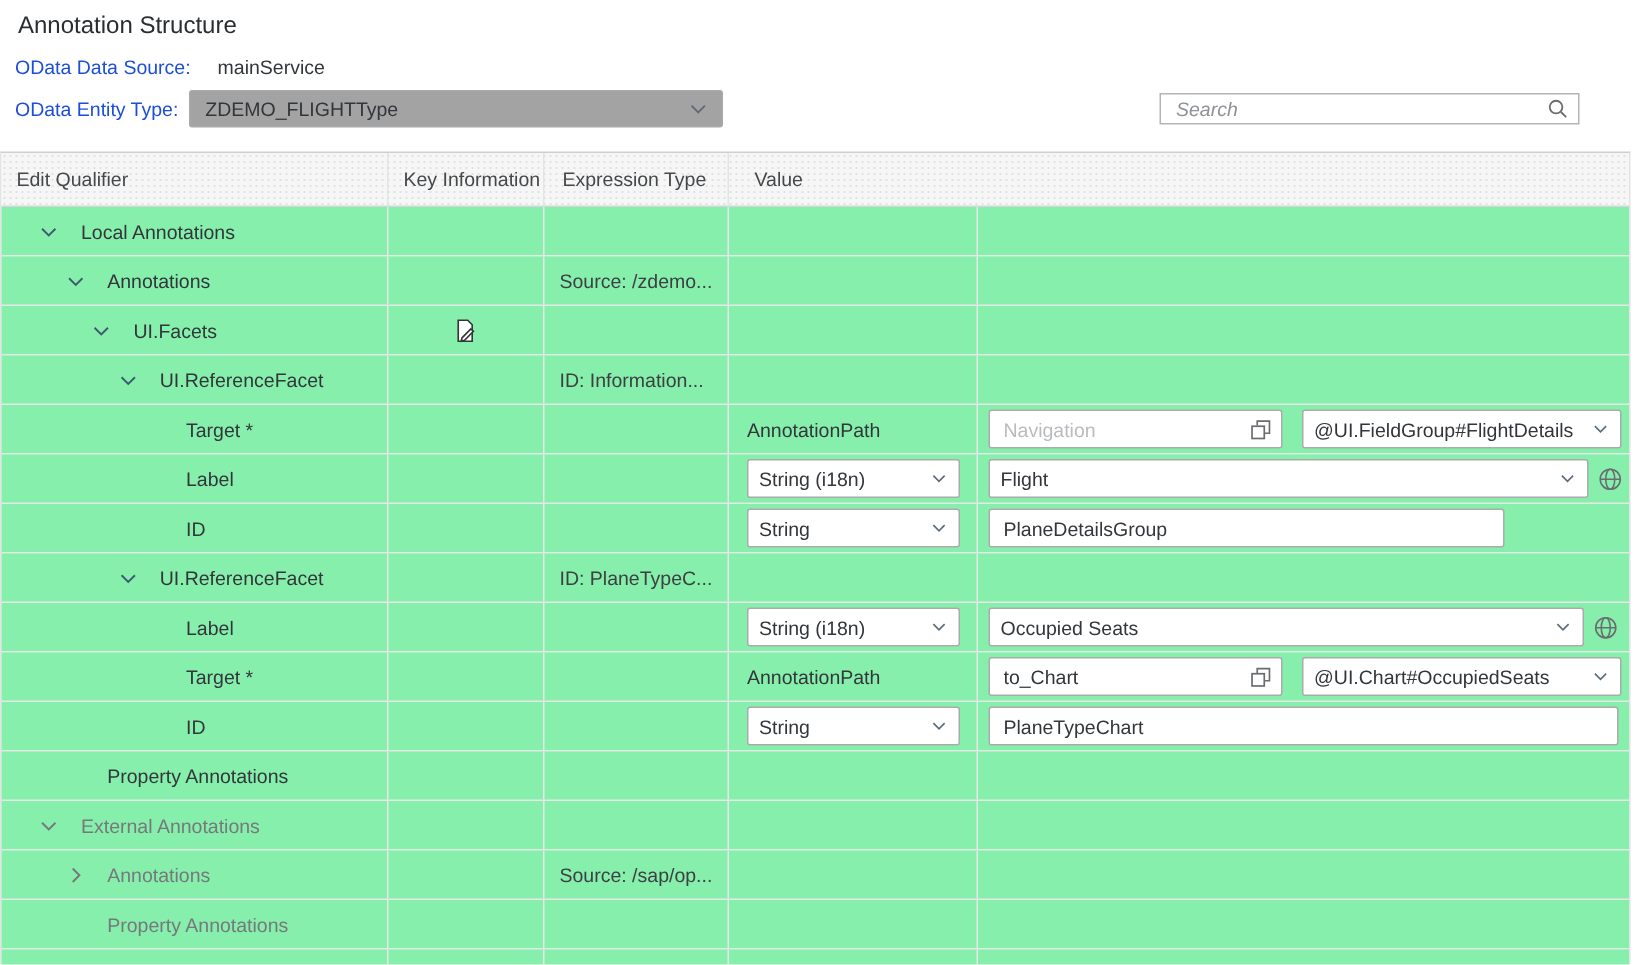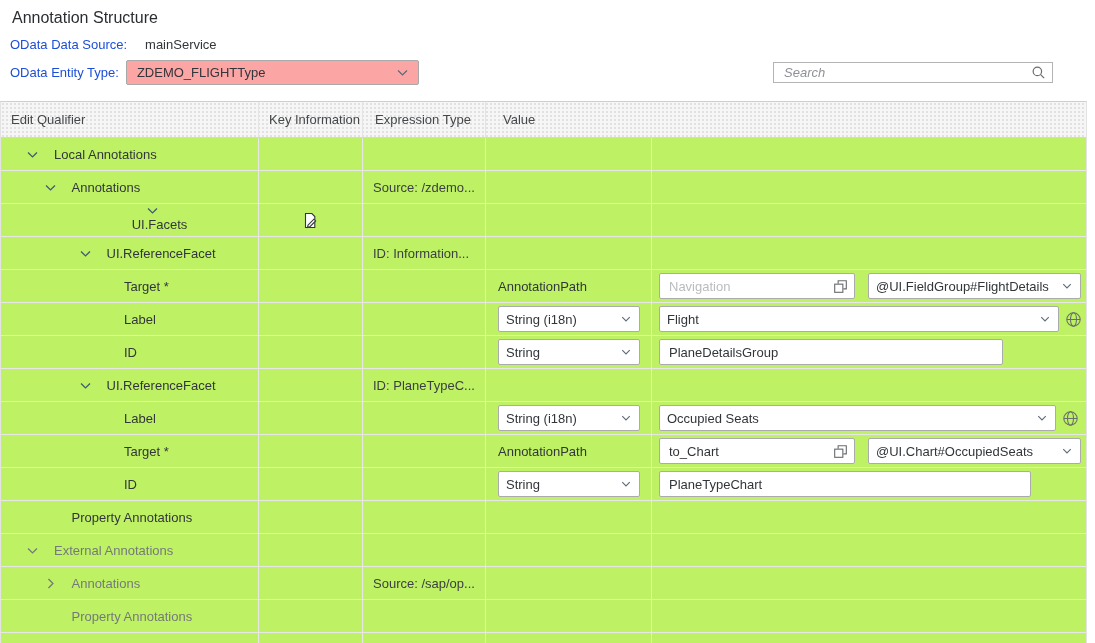--- a/index.html
+++ b/index.html
@@ -7,22 +7,22 @@
   body {
     width:1095px; height:643px; overflow:hidden; background:#fff;
     font-family:"Liberation Sans", sans-serif; color:#32363a;
   }
   .page-title { padding:8px 0 0 12px; font-size:16px; line-height:20px; color:#2b2e31; }
   .meta-row { margin:9px 0 0 10px; font-size:13px; line-height:16px; display:flex; align-items:center; }
   .meta-label { color:#1d4ed8; }
   .meta-value { margin-left:18px; color:#32363a; }
   .entity-row { margin-top:7px; height:25px; position:relative; }
   .select-box {
-    margin-left:7px; width:293px; height:25px; border:1px solid #a9a9a9; border-radius:2px;
-    background:#fca5a5; display:flex; align-items:center; justify-content:space-between;
+    margin-left:7px; width:356px; height:25px; border:1px solid #a9a9a9; border-radius:2px;
+    background:#a3a3a3; display:flex; align-items:center; justify-content:space-between;
     padding:0 9px 0 10px; font-size:13px; cursor:pointer;
   }
   .search-wrap {
     position:absolute; left:763px; top:2px; width:280px; height:21px;
     border:1px solid #b4b4b4; background:#fff; display:flex; align-items:center; padding:0 4px 0 8px;
   }
   .search-wrap input {
     flex:1; min-width:0; border:none; outline:none; background:transparent;
     font:13px "Liberation Sans", sans-serif; color:#32363a;
   }
@@ -37,21 +37,21 @@
     background-image:radial-gradient(circle, #e1e1e1 0.8px, transparent 0.9px);
     background-size:4px 4px; }
   .th { display:flex; align-items:center; font-size:13px; color:#45484b; border-right:1px solid #e4e4e4; }
   .th:last-child { border-right:none; }
   .th.h-node { padding-left:24px; }
   .th.h-eq { padding-left:10px; }
   .th.h-ki { padding-left:10px; }
   .th.h-et { padding-left:12px; }
   .th.h-val { padding-left:17px; }
 
-  .tr { height:33px; border-bottom:1px solid #e7e7e7; background:#bef264; }
+  .tr { height:33px; border-bottom:1px solid #e7e7e7; background:#86efac; }
   .td { display:flex; align-items:center; border-right:1px solid #e7e7e7; font-size:13px; overflow:hidden; white-space:nowrap; }
   .td:last-child { border-right:none; }
   .c-eq { justify-content:center; }
   .c-ki { padding-left:10px; color:#3c4043; }
   .c-et { padding-left:12px; }
   .c-val { padding-left:7px; padding-right:6px; }
 
   .tree-toggle { width:13px; height:13px; margin-right:15px; flex:0 0 13px; display:flex; align-items:center; cursor:pointer; }
   .tree-spacer { width:28px; flex:0 0 28px; }
   .node-label { color:#32363a; }
@@ -141,21 +141,21 @@
             <span class="node-label">Annotations</span>
           </div>
           <div class="td c-eq"></div>
           <div class="td c-ki">
             <span>Source: /zdemo...</span>
           </div>
           <div class="td c-et"></div>
           <div class="td c-val"></div>
         </div>
         <div class="tr">
-          <div class="td c-node" style="padding-left: 60px; flex-direction: column;">
+          <div class="td c-node" style="padding-left: 60px;">
             <span class="tree-toggle">
               <svg width="13" height="13" viewBox="0 0 16 16">
                 <path d="M2.5 5.5 8 11l5.5-5.5" fill="none" stroke="#3f5b72" stroke-width="1.6"></path>
               </svg>
             </span>
             <span class="node-label">UI.Facets</span>
           </div>
           <div class="td c-eq">
             <span class="edit-btn">
               <svg width="17" height="17" viewBox="0 0 17 17">
@@ -370,21 +370,21 @@
             <div class="combo" style="width: 142px;">
               <span class="combo-text">String</span>
               <span class="combo-arrow">
                 <svg width="12" height="12" viewBox="0 0 16 16">
                   <path d="M3 5.5 8 10.5 13 5.5" fill="none" stroke="#5b6b79" stroke-width="1.5"></path>
                 </svg>
               </span>
             </div>
           </div>
           <div class="td c-val">
-            <div class="inputbox" style="width: 372px; justify-content: center;">
+            <div class="inputbox" style="width: 420px; justify-content: center;">
               <input value="PlaneTypeChart" style="">
             </div>
           </div>
         </div>
         <div class="tr">
           <div class="td c-node" style="padding-left: 42.5px;">
             <span class="tree-spacer"></span>
             <span class="node-label">Property Annotations</span>
           </div>
           <div class="td c-eq"></div>

